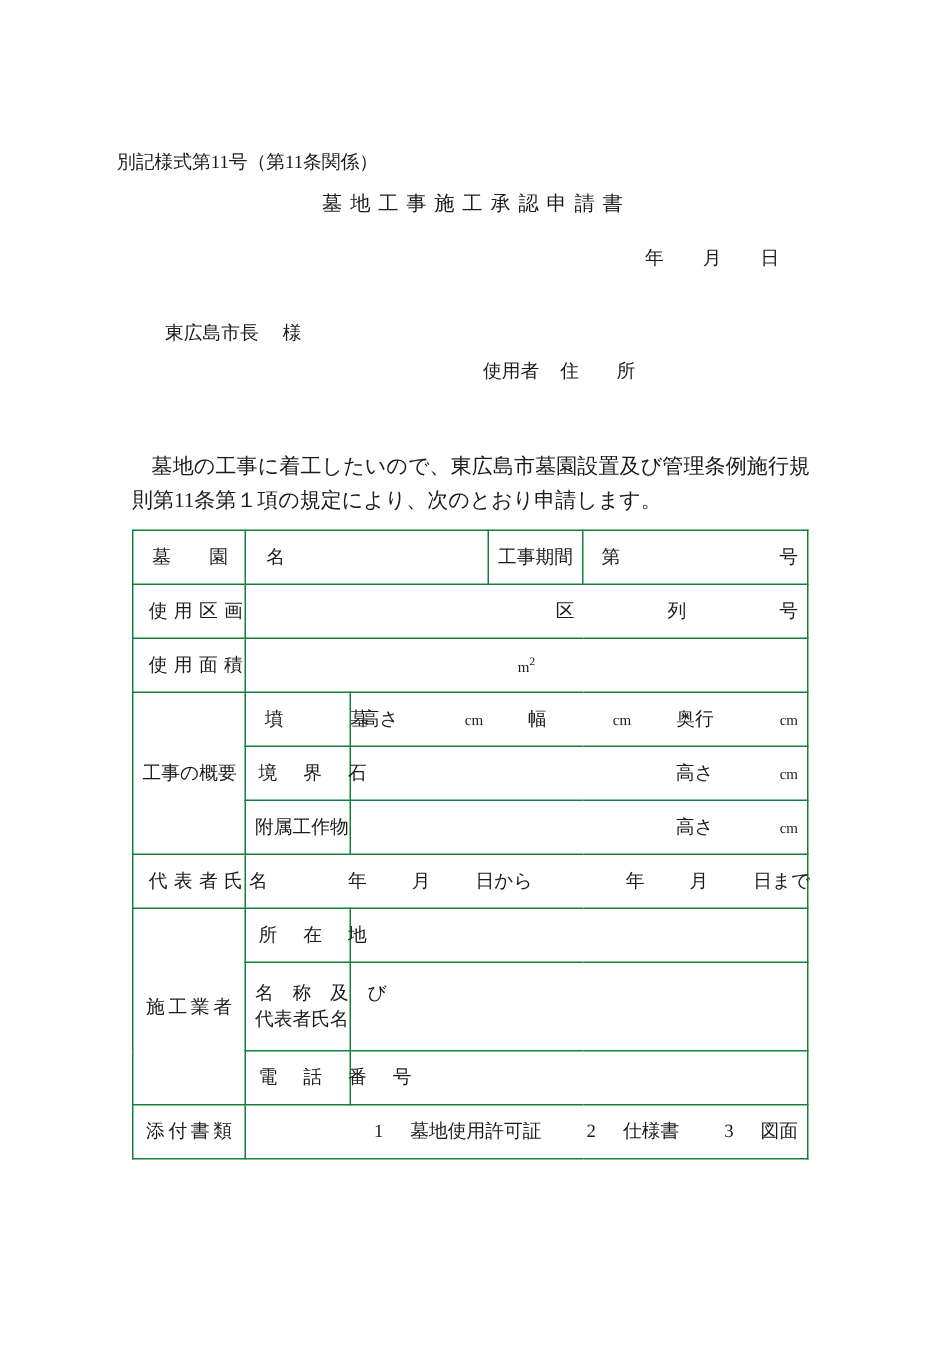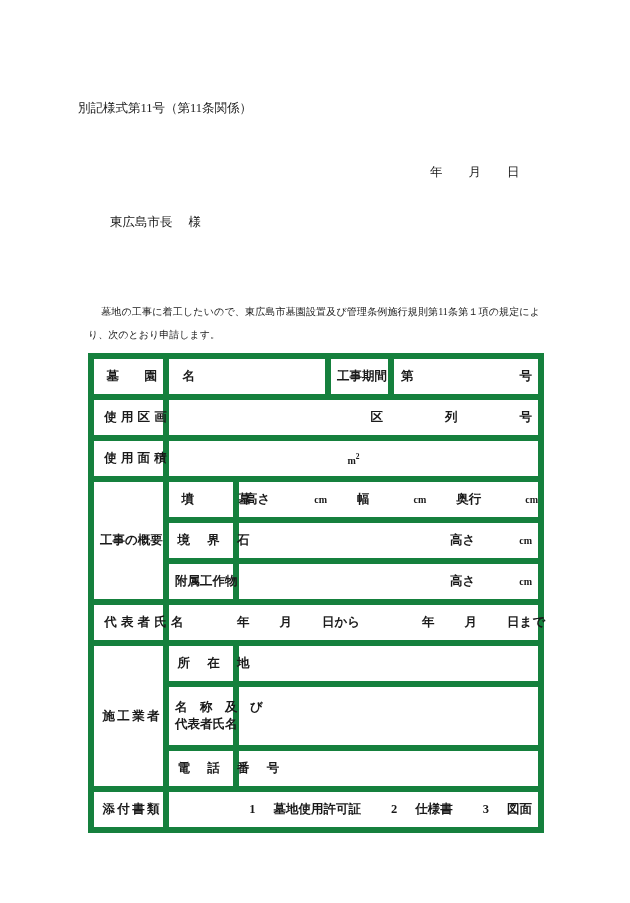--- a/index.html
+++ b/index.html
@@ -76,42 +76,41 @@
   .applicant .row { display: block; }
   .applicant .lbl { display: inline-block; }
   .applicant .field-a { display: inline-block; width: 52px; }
   .applicant .field-b { display: inline-block; width: 52px; margin-left: 46px; }
 
   .body-text {
     position: absolute;
     left: 88px;
     top: 300px;
     width: 452px;
-    font-size: 10px;
+    font-size: 14px;
     line-height: 23px;
     text-align: justify;
   }
   .body-text .indent { display: inline-block; width: 13px; }
 
   
   table.form-table {
     position: absolute;
     left: 88px;
     top: 353px;
     width: 450px;
     border-collapse: collapse;
     table-layout: fixed;
     font-size: 12.5px;
   }
   table.form-table td {
-    border: 6px solid #15803d;
+    border: 1px solid #15803d;
     padding: 0 6px;
     vertical-align: middle;
     line-height: 17px;
-    font-weight: bold;
   }
   .lbl-cell {
     text-align: center;
     white-space: nowrap;
   }
   .sp3 { letter-spacing: 6.5px; text-indent: 6.5px; }
   .sp4 { letter-spacing: 4.2px; text-indent: 4.2px; }
   .sp5 { letter-spacing: 2.4px; text-indent: 2.4px; }
   .val-cell { text-align: right; white-space: nowrap; margin-left: 12px; }
   .center-cell { text-align: center; white-space: nowrap; }
@@ -126,30 +125,34 @@
 
   .two-line { line-height: 19px; text-align: left; white-space: nowrap; }
 </style>
 </head>
 <body>
 
 <div class="page">
 
   <div class="form-code">別記様式第11号（第11条関係）</div>
 
+  <div class="doc-title">墓地工事施工承認申請書</div>
 
   <div class="date-line">
     <span>年</span><span class="gap"></span><span>月</span><span class="gap"></span><span>日</span>
   </div>
 
   <div class="addressee">
     <span>東広島市長</span><span class="sama">様</span>
   </div>
 
   <div class="applicant">
+    <span class="row">
+      <span class="lbl">使用者</span><span class="field-a" style="margin-left:14px">住　　所</span>
+    </span>
   </div>
 
   <div class="body-text"><span class="indent"></span><span>墓地の工事に着工したいので、東広島市墓園設置及び管理条例施行規則第11条第１項の規定により、次のとおり申請します。</span></div>
 
   <table class="form-table">
     <colgroup>
       <col style="width:75px">
       <col style="width:70px">
       <col style="width:92px">
       <col style="width:63px">

